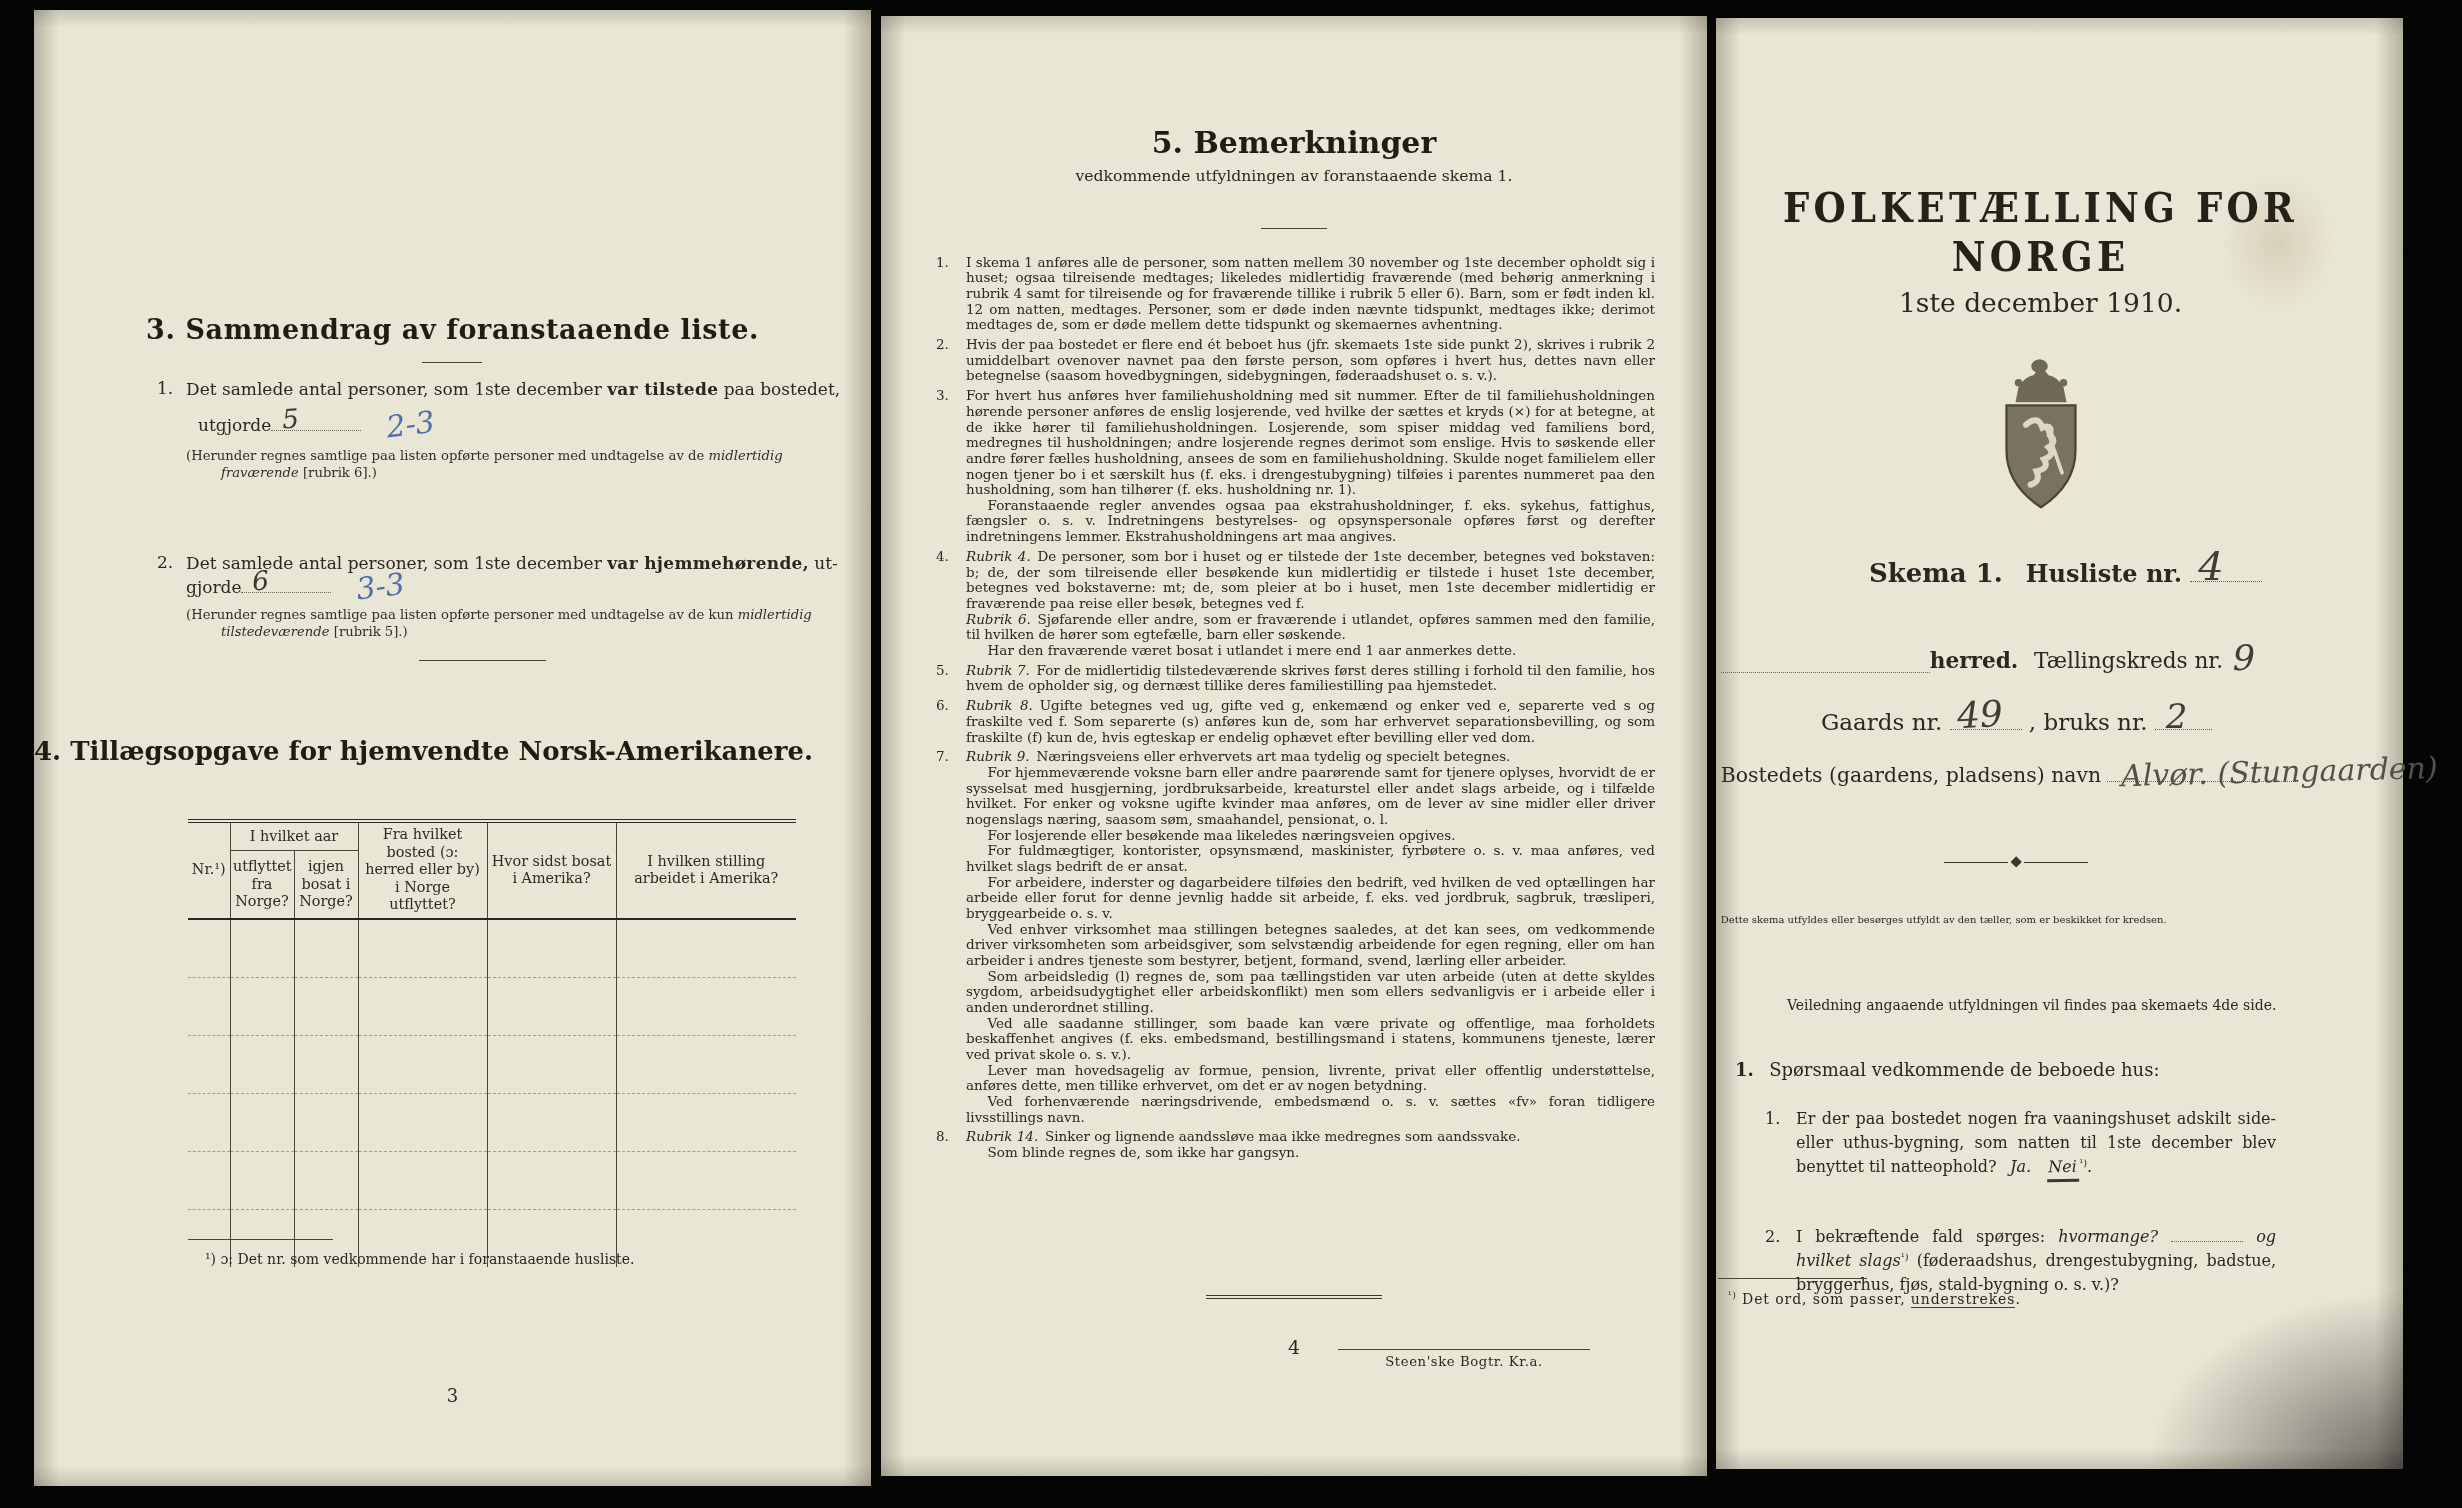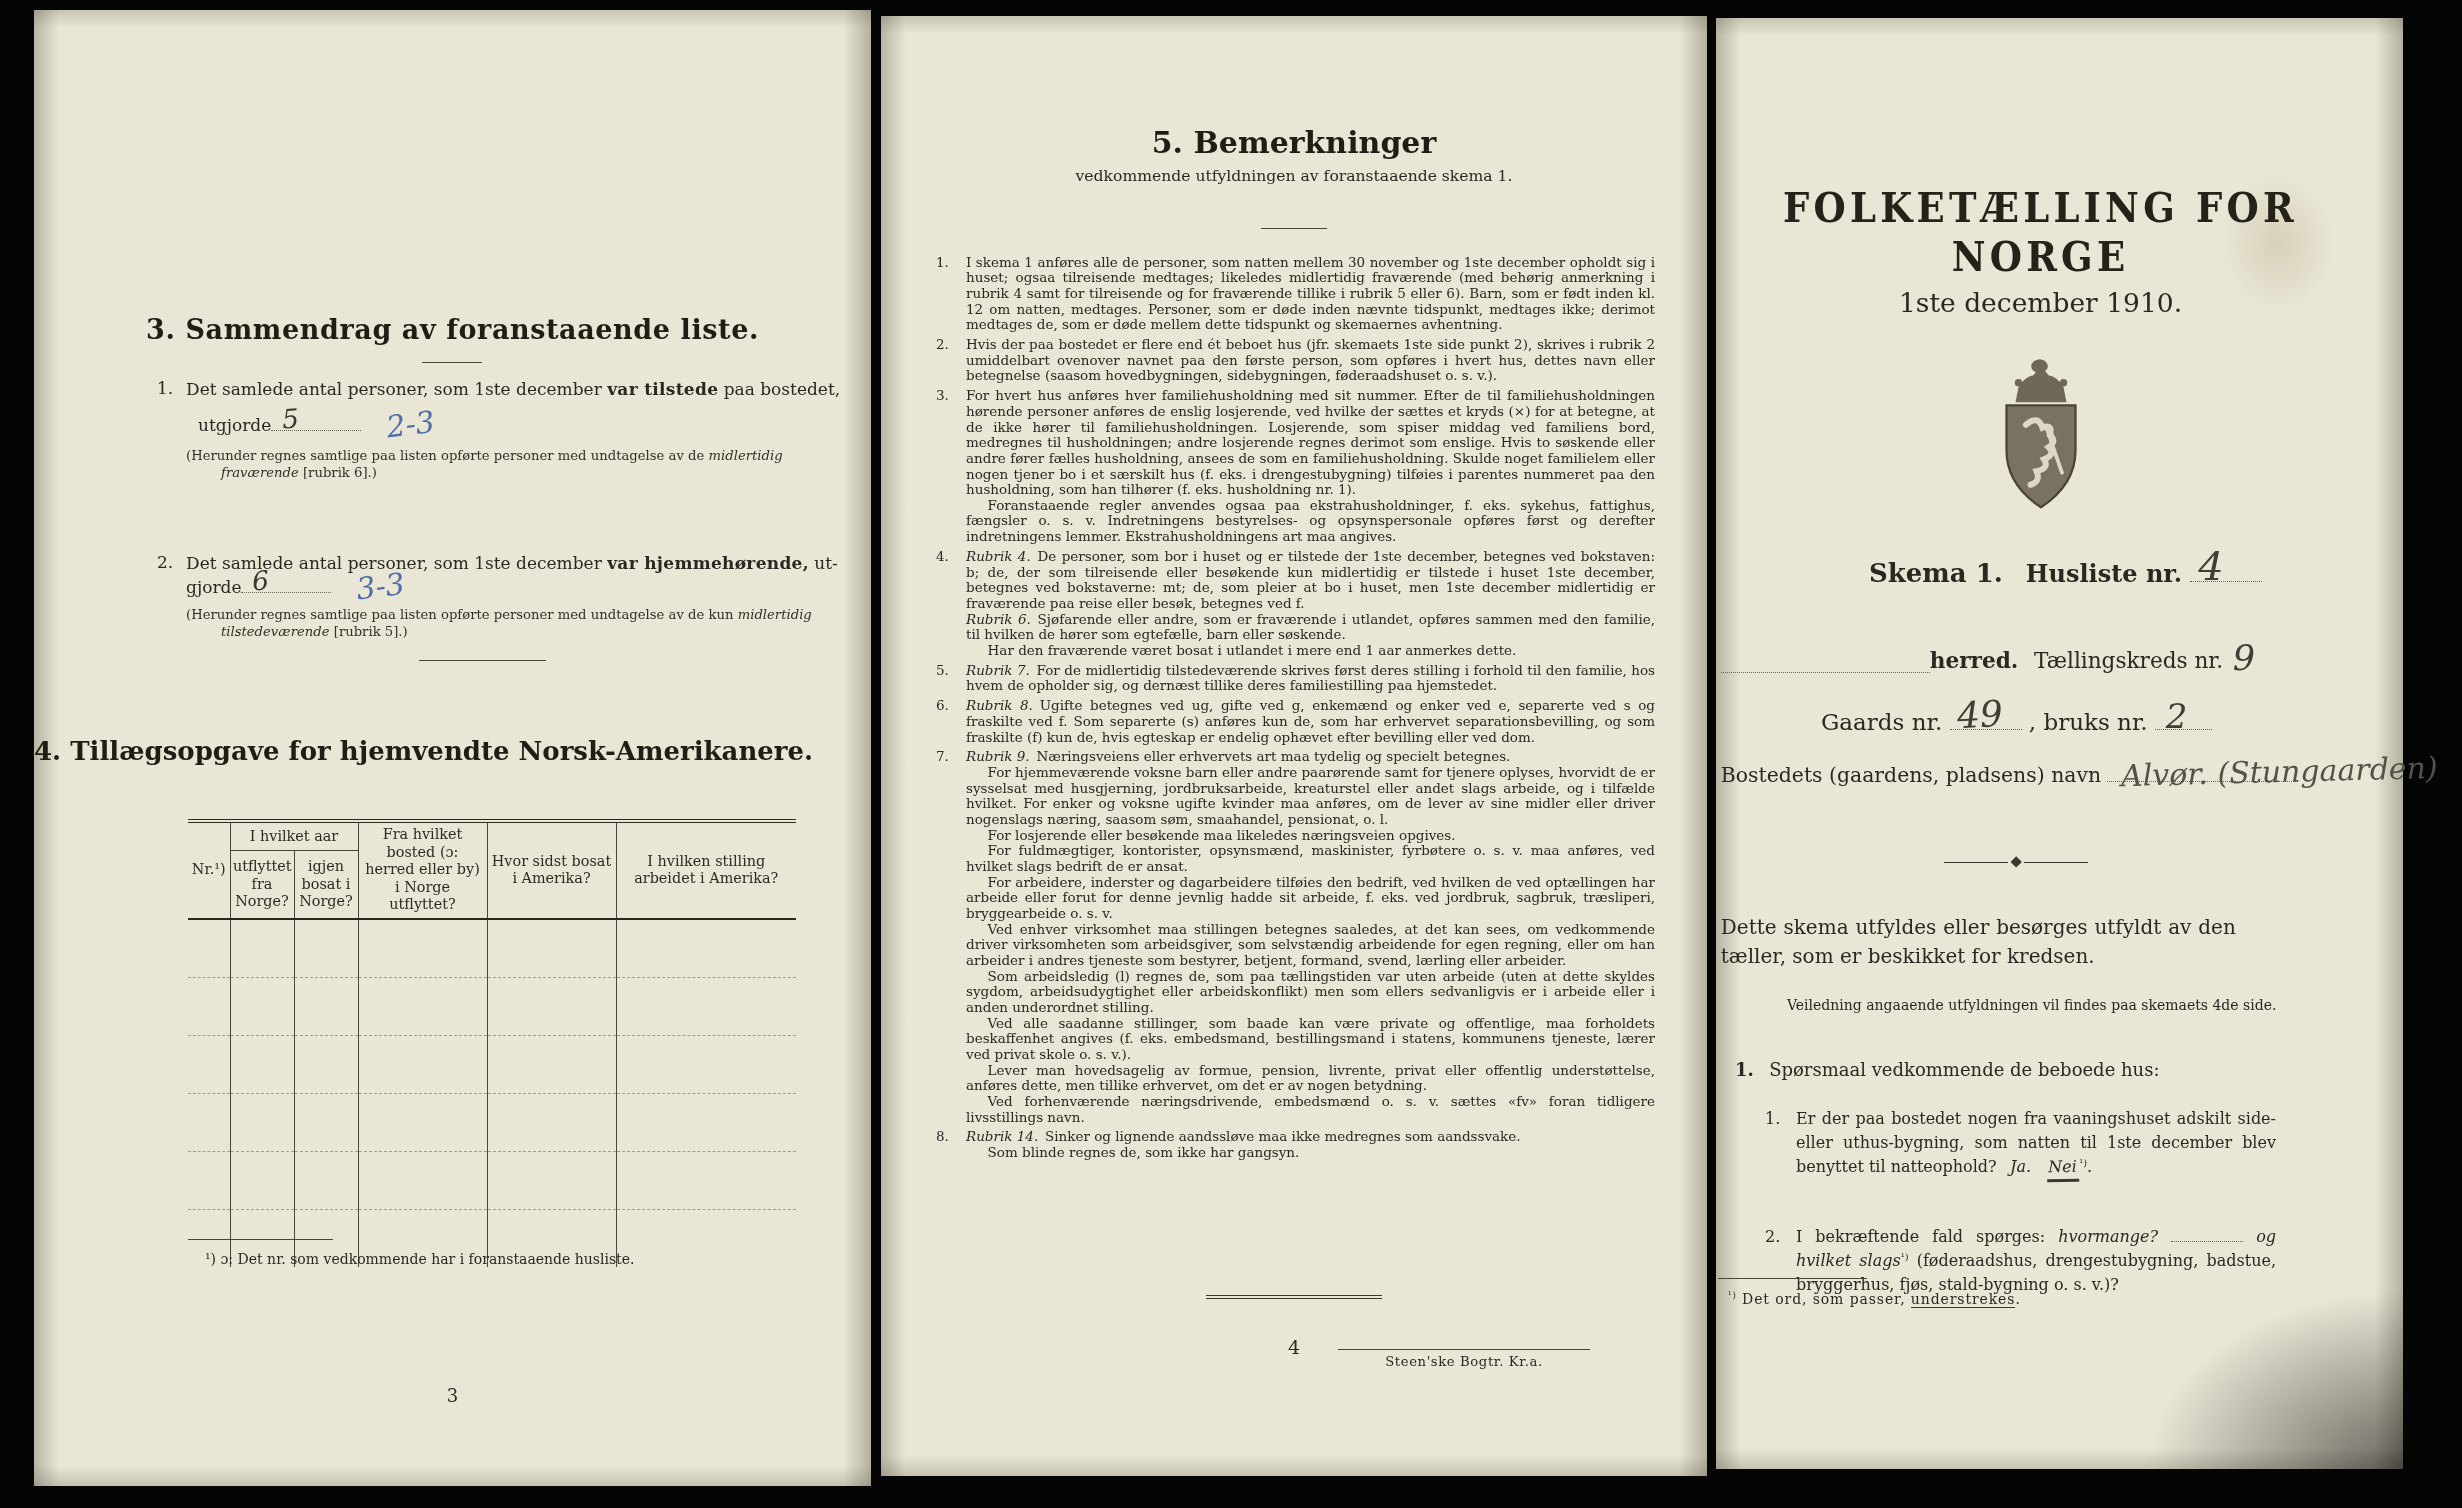--- a/index.html
+++ b/index.html
@@ -80,21 +80,21 @@
   .rp-herred{left:4.8px;top:630px;width:481px;display:flex;align-items:center;font-size:21.6px;white-space:nowrap;}
   .rp-herred .dotlead{flex:none;width:209px;border-bottom:1.8px dotted #6b6555;height:23px;}
   .rp-gaards{left:105px;top:687px;font-size:23px;white-space:nowrap;}
   .rp-bosted{left:4.8px;top:741px;font-size:20.4px;white-space:nowrap;display:flex;align-items:baseline;width:577px;}
   .rp-bosted .dotfill{flex:1;height:21.6px;border-bottom:1.2px dotted #6b6555;}
   .bosted-hw{position:absolute;left:14.4px;bottom:-8.4px;font-size:30px;font-style:italic;color:#565147;
              transform:rotate(-1.5deg);white-space:nowrap;}
   .rp-orn{left:228px;top:840px;width:144px;display:flex;align-items:center;}
   .rp-orn .line{flex:1;border-top:1.2px solid #3c382c;}
   .diamond{width:8.4px;height:8.4px;background:#3c382c;transform:rotate(45deg) ;margin:0 3.6px;flex:none;}
-  .rp-para{left:4.8px;top:895px;width:515px;font-size:20px;line-height:1.45;text-align:justify;}
+  .rp-para{left:4.8px;top:895px;width:515px;font-size:10px;line-height:1.45;text-align:justify;}
   .rp-guide{left:71px;top:979px;width:517px;font-size:14px;}
   .rp-qhead{left:19px;top:1041px;font-size:18px;}
   .rp-qhead .qn{font-weight:bold;margin-right:9.6px;}
   .rp-q{display:flex;left:49px;width:511px;font-size:16px;line-height:1.5;}
   .rp-q1{top:1089px;} .rp-q2{top:1207px;}
   .rp-q .qnum{width:31px;flex:none;}
   .rp-q .qbody{flex:1;text-align:justify;}
   .nei{font-style:italic;display:inline-block;border-bottom:3px solid #3a372d;transform:rotate(-1deg);
        padding:0 2.4px 0 1.2px;}
   .ja{font-style:italic;margin-left:8.4px;margin-right:10.8px;}

